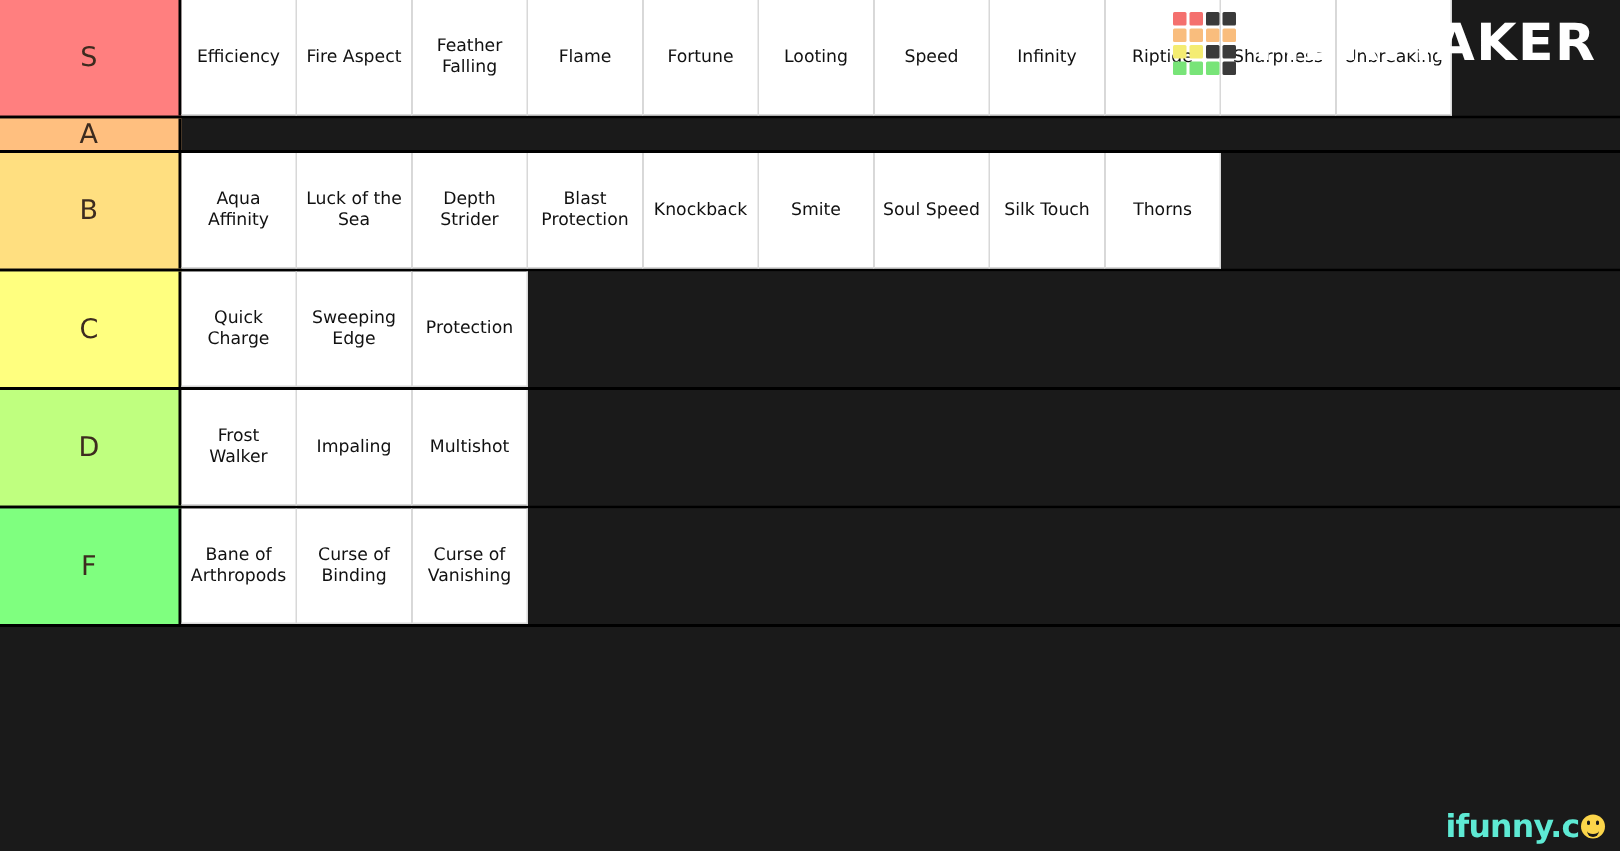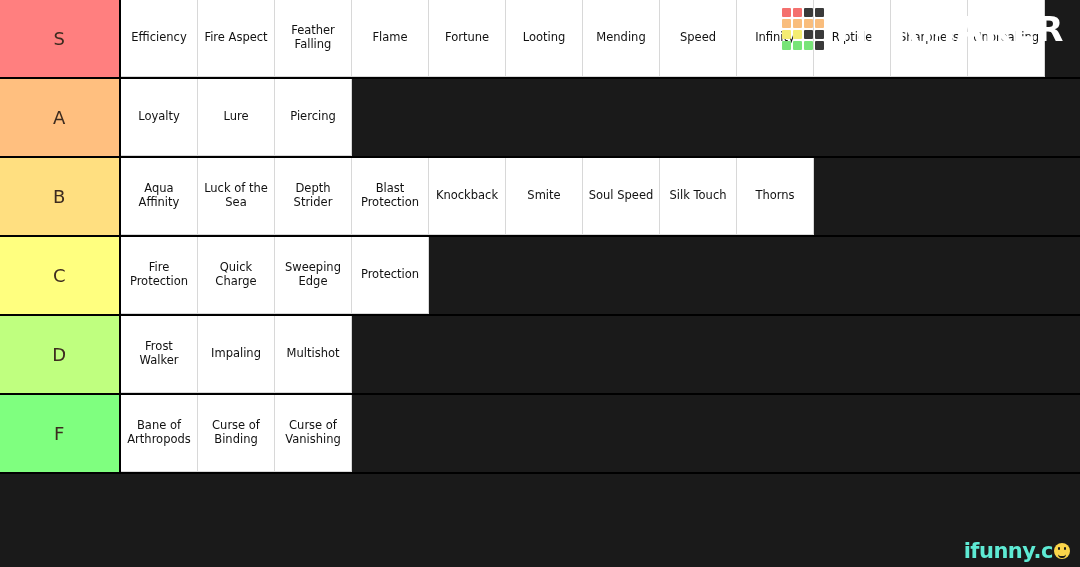--- a/index.html
+++ b/index.html
@@ -168,52 +168,38 @@
         <div class="tier-cell">
           <span>Flame</span>
         </div>
         <div class="tier-cell">
           <span>Fortune</span>
         </div>
         <div class="tier-cell">
           <span>Looting</span>
         </div>
         <div class="tier-cell">
-          <span>Mending</span>
-        </div>
-        <div class="tier-cell">
           <span>Speed</span>
         </div>
         <div class="tier-cell">
           <span>Infinity</span>
         </div>
         <div class="tier-cell">
           <span>Riptide</span>
         </div>
         <div class="tier-cell">
           <span>Sharpness</span>
         </div>
         <div class="tier-cell">
           <span>Unbreaking</span>
         </div>
       </div>
     </div>
     <div class="tier-row">
       <div class="tier-label" style="background: rgb(255, 191, 127);">A</div>
-      <div class="tier-items">
-        <div class="tier-cell">
-          <span>Loyalty</span>
-        </div>
-        <div class="tier-cell">
-          <span>Lure</span>
-        </div>
-        <div class="tier-cell">
-          <span>Piercing</span>
-        </div>
-      </div>
     </div>
     <div class="tier-row">
       <div class="tier-label" style="background: rgb(255, 223, 128);">B</div>
       <div class="tier-items">
         <div class="tier-cell">
           <span>Aqua Affinity</span>
         </div>
         <div class="tier-cell">
           <span>Luck of the Sea</span>
         </div>
@@ -236,23 +222,20 @@
           <span>Silk Touch</span>
         </div>
         <div class="tier-cell">
           <span>Thorns</span>
         </div>
       </div>
     </div>
     <div class="tier-row">
       <div class="tier-label" style="background: rgb(255, 255, 127);">C</div>
       <div class="tier-items">
-        <div class="tier-cell">
-          <span>Fire Protection</span>
-        </div>
         <div class="tier-cell">
           <span>Quick Charge</span>
         </div>
         <div class="tier-cell">
           <span>Sweeping Edge</span>
         </div>
         <div class="tier-cell">
           <span>Protection</span>
         </div>
       </div>

